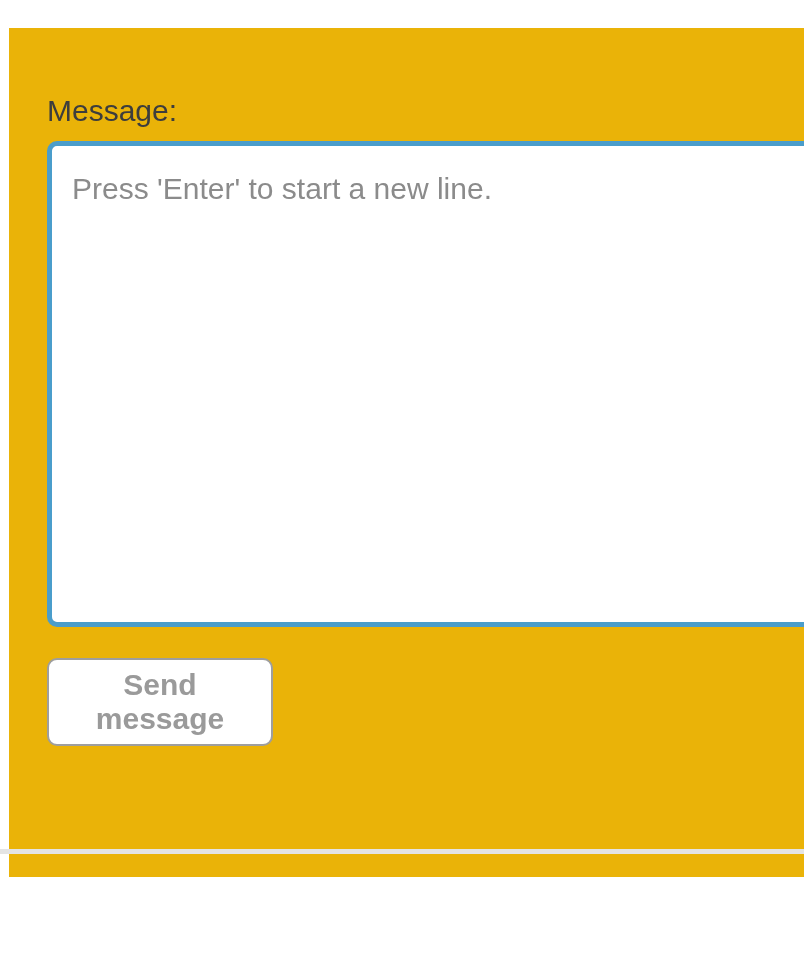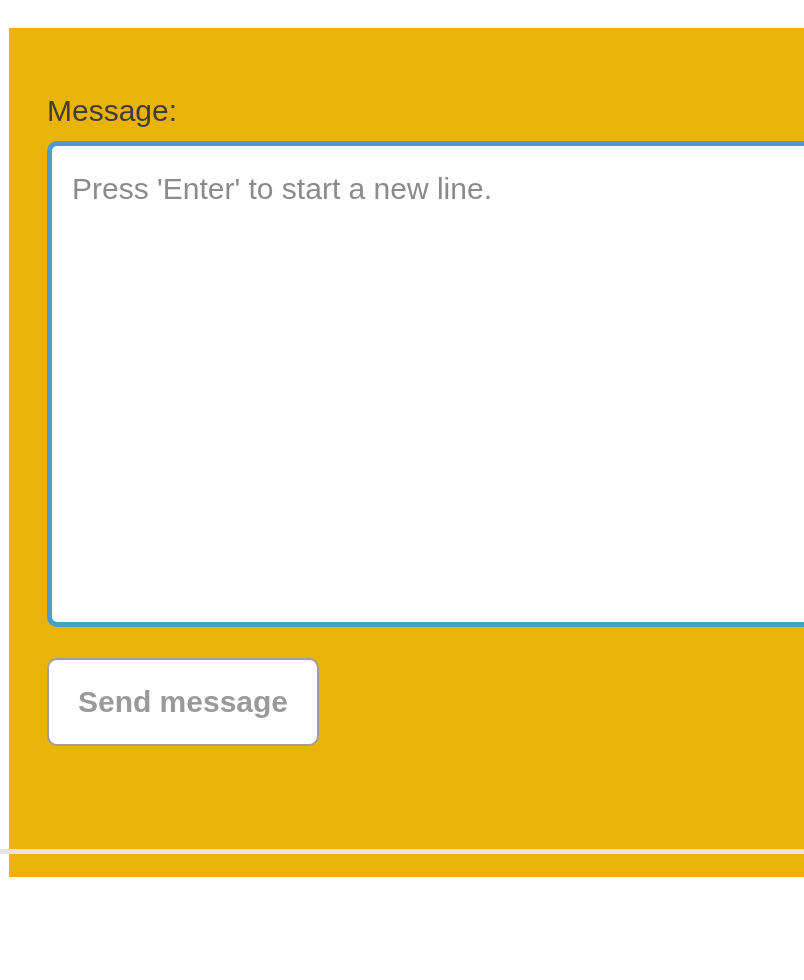--- a/index.html
+++ b/index.html
@@ -56,21 +56,21 @@
     display: block;
   }
   .message-textarea::placeholder {
     color: #8b8b8b;
     opacity: 1;
   }
   .send-button {
     position: absolute;
     left: 38px;
     top: 630px;
-    width: 272px;
+    width: 226px;
     height: 88px;
     box-sizing: border-box;
     background: #ffffff;
     border: 2px solid #9e9e9e;
     border-radius: 10px;
     font-family: "Liberation Sans", sans-serif;
     font-size: 30px;
     font-weight: bold;
     color: #9a9a9a;
     cursor: pointer;

